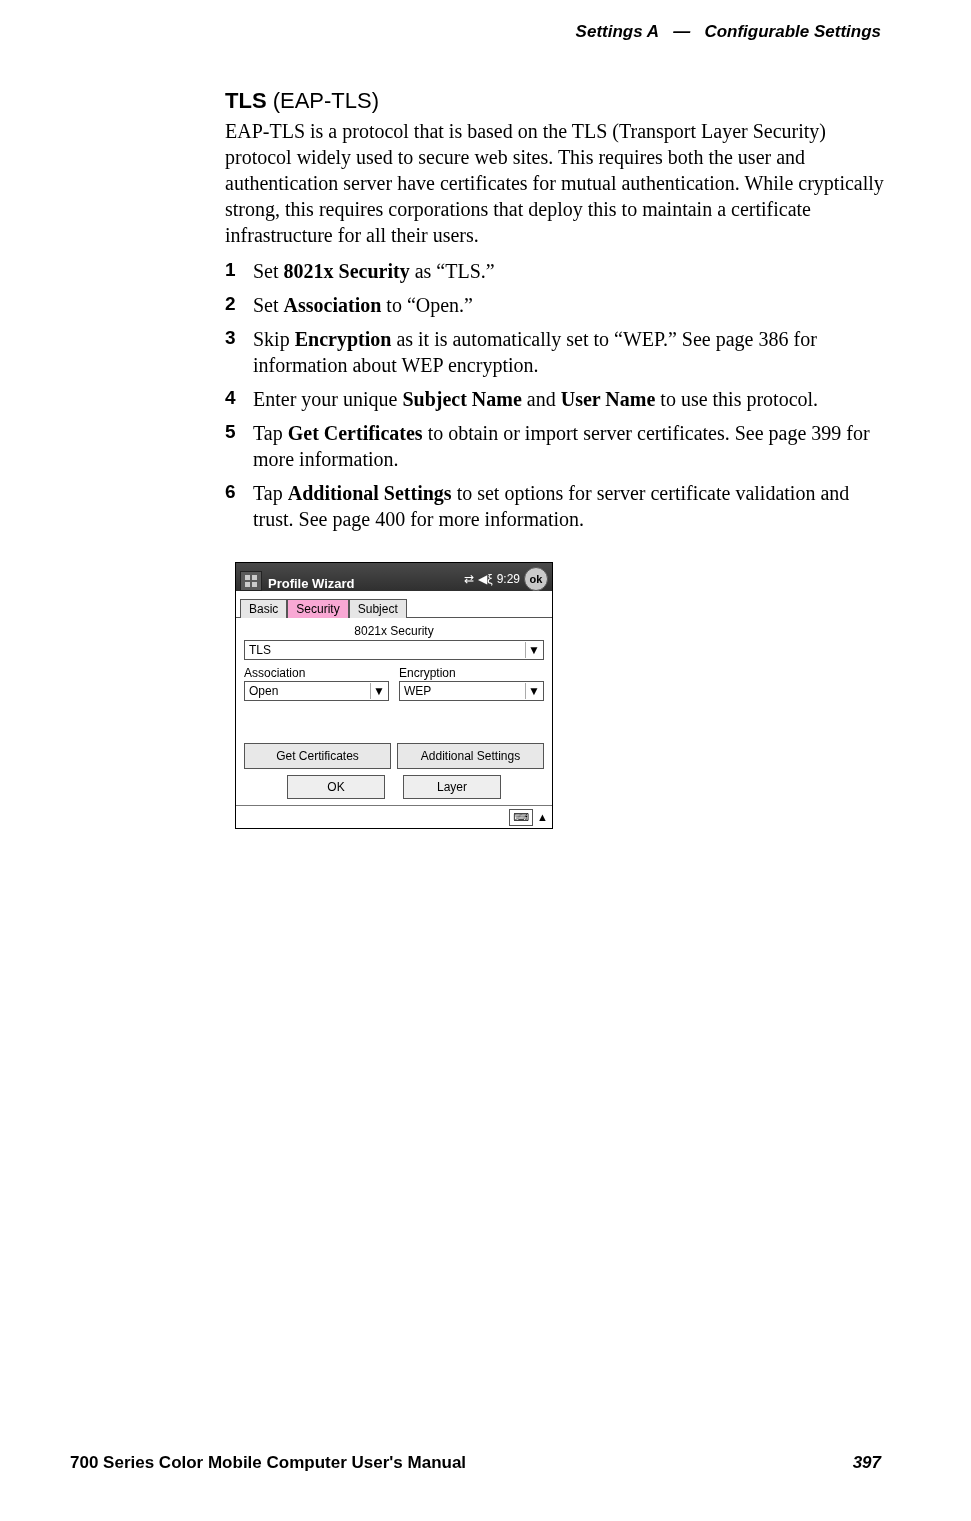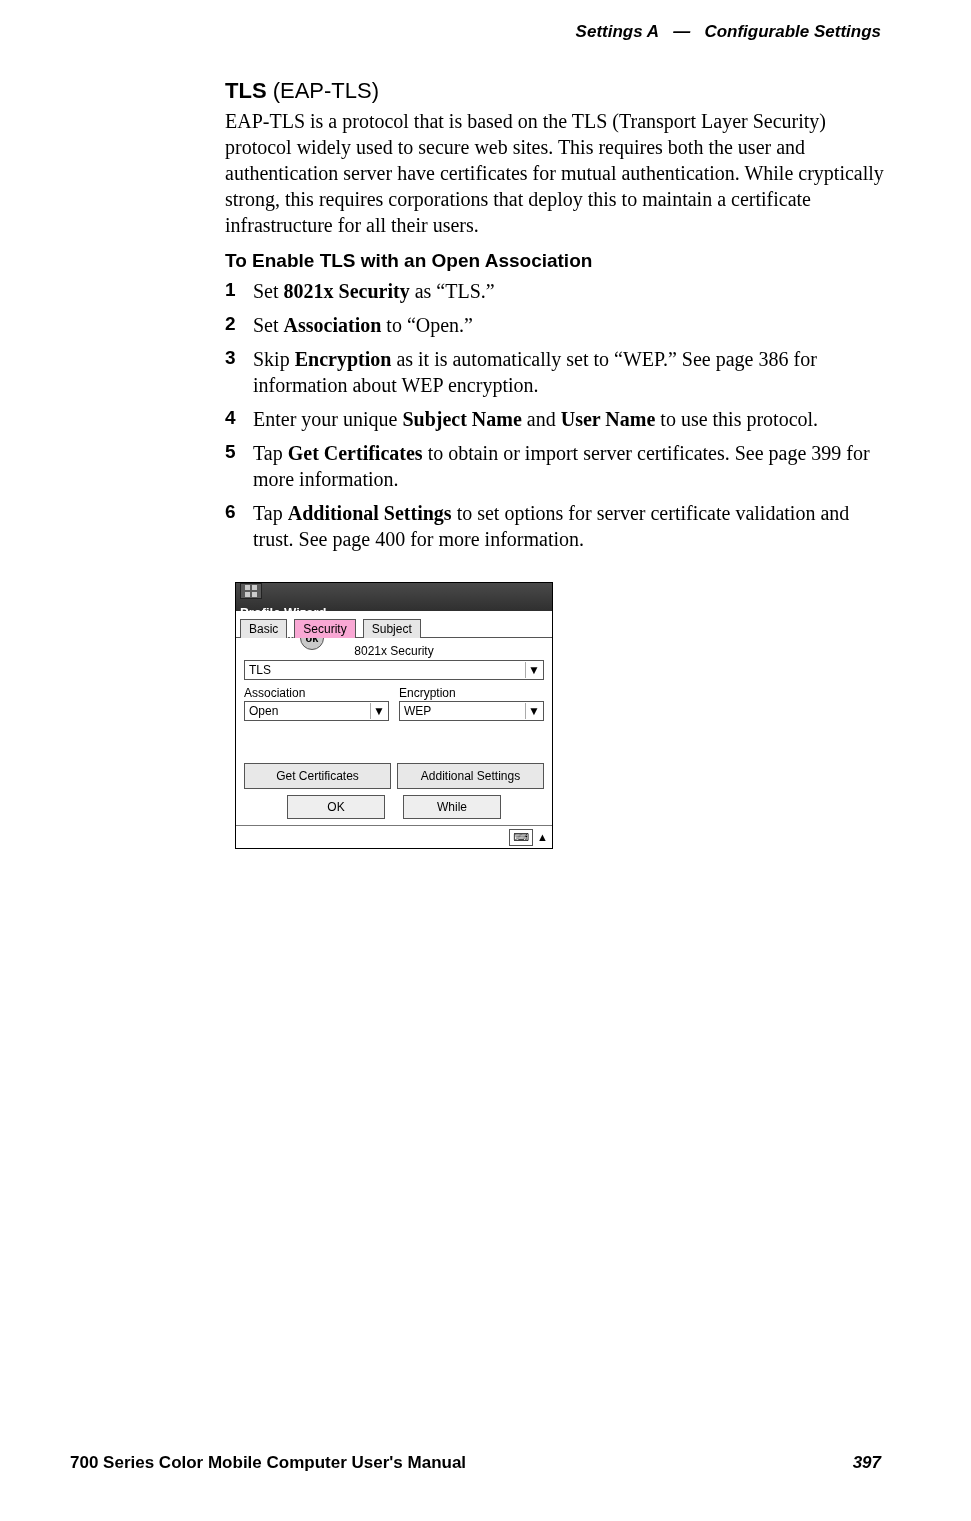--- a/index.html
+++ b/index.html
@@ -35,21 +35,21 @@
     bottom:48px;
     right:90px;
     font-family:Arial,Helvetica,sans-serif;
     font-size:17px;
     font-weight:700;
     font-style:italic;
   }
   .content {
     position:absolute;
     left:225px;
-    top:78px;
+    top:88px;
     width:660px;
   }
   .section-heading {
     font-family:Arial,Helvetica,sans-serif;
     font-size:22px;
     font-weight:400;
     margin:0 0 4px 0;
   }
   .section-heading .hb { font-weight:700; }
   .para {
@@ -93,27 +93,26 @@
     margin-top:30px;
     margin-left:10px;
     width:316px;
     border:1px solid #000;
     font-family:Tahoma,Arial,sans-serif;
     font-size:12px;
     background:#fff;
   }
   .titlebar {
     display:flex;
-    align-items:flex-start;
+    align-items:flex-end;
     height:28px;
     background:linear-gradient(#4a4a4a,#2f2f2f);
     color:#fff;
     padding:0 4px;
     gap:6px;
-    flex-direction:column;
   }
   .titlebar .flag {
     width:20px; height:18px;
     background:#5a5a5a;
     border:1px solid #222;
     display:flex; align-items:center; justify-content:center;
   }
   .titlebar .flag svg { width:14px; height:14px; }
   .title-text { font-weight:700; flex:1; font-size:13px; }
   .tray { display:flex; align-items:center; gap:4px; }
@@ -122,21 +121,21 @@
     width:22px;height:22px;border-radius:50%;
     background:#c9c9c9;color:#000;font-weight:700;font-size:11px;
     display:flex;align-items:center;justify-content:center;
     border:1px solid #555;
   }
   .tabs {
     display:flex;
     align-items:flex-end;
     border-bottom:1px solid #555;
     padding:4px 0 0 4px;
-    gap:7px;
+    gap:0;
     height:22px;
   }
   .tab {
     border:1px solid #555;
     border-bottom:none;
     padding:2px 8px;
     font-size:12px;
     background:#e6e6e6;
     position:relative;
     top:1px;
@@ -184,21 +183,20 @@
   <span>—</span>&nbsp;&nbsp;
   <span>Configurable Settings</span>
 </div>
 
 <div class="content">
   <h3 class="section-heading">
     <span class="hb">TLS</span><span> (EAP-TLS)</span>
   </h3>
   <p class="para">EAP-TLS is a protocol that is based on the TLS (Transport Layer Security) protocol widely used to secure web sites. This requires both the user and authentication server have certificates for mutual authentication. While cryptically strong, this requires corporations that deploy this to maintain a certificate infrastructure for all their users.</p>
 
-  <div class="sub-heading">To Enable TLS with an Open Association</div>
 
   <ol class="steps">
     <li>
       <span>Set </span><span class="b">8021x Security</span><span> as “TLS.”</span>
     </li>
     <li>
       <span>Set </span><span class="b">Association</span><span> to “Open.”</span>
     </li>
     <li>
       <span>Skip </span><span class="b">Encryption</span><span> as it is automatically set to “WEP.” See page 386 for information about WEP encryption.</span>
@@ -266,21 +264,21 @@
       <div style="height:28px"></div>
 
 
       <div class="btnline">
         <div class="pbtn">Get Certificates</div>
         <div class="sbtn">Additional Settings</div>
       </div>
 
       <div class="okcancel">
         <div class="wbtn">OK</div>
-        <div class="wbtn">While</div>
+        <div class="wbtn">Layer</div>
       </div>
     </div>
 
     <div class="sysbar">
       <span class="kbd-icon">⌨</span>
       <span class="up-arr">▲</span>
     </div>
   </div>
 </div>
 

